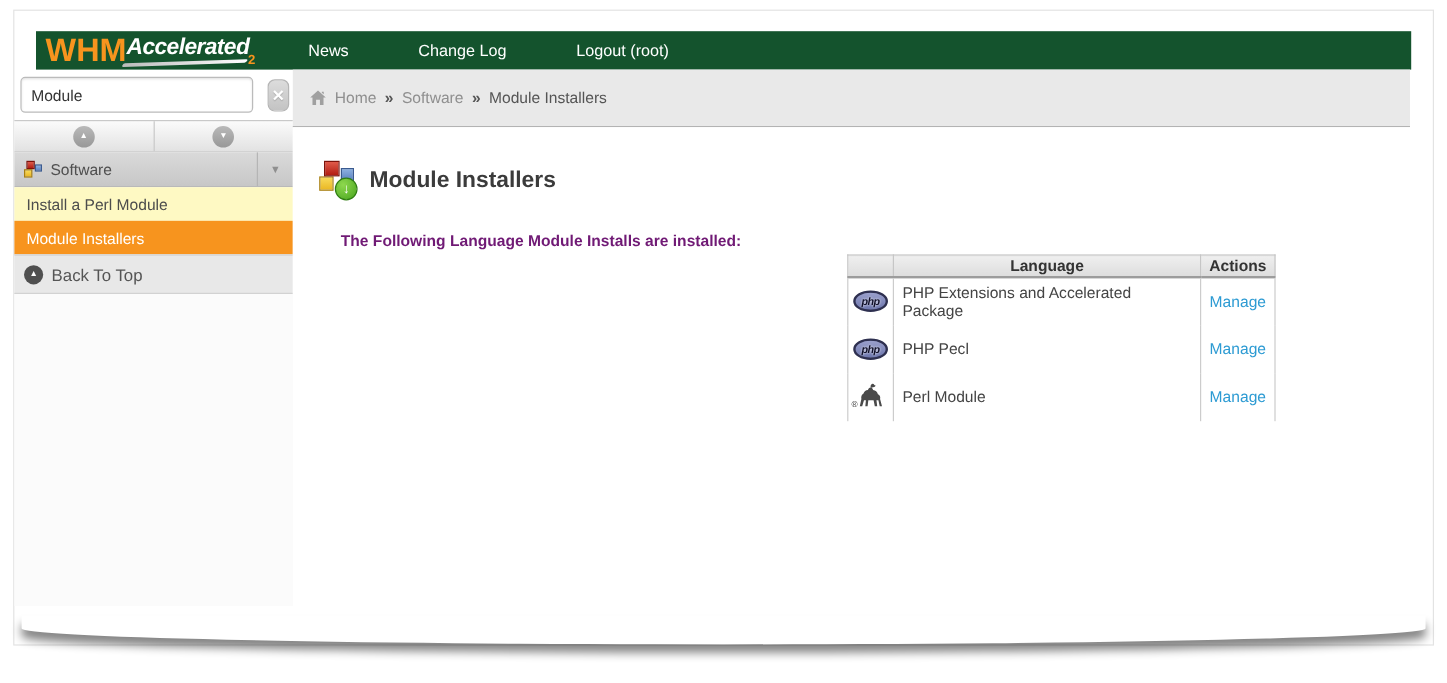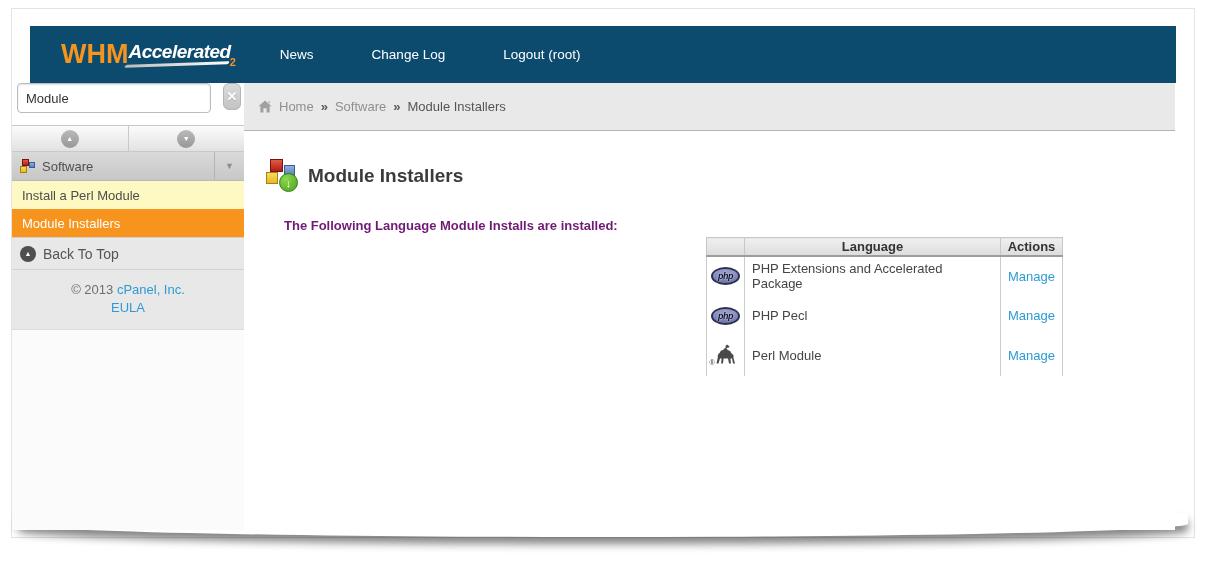--- a/index.html
+++ b/index.html
@@ -11,40 +11,40 @@
     background:#fff; border:1px solid #e3e3e3; z-index:1;
   }
   .page::after {
     content:""; position:absolute; z-index:-1; left:6px; right:6px; bottom:0;
     height:24px; border-radius:0 0 60% 60% / 0 0 16px 16px;
     box-shadow:0 7px 8px rgba(0,0,0,.48);
   }
 
   
   .topbar {
-    margin:17px 18px 0; height:57px; background:#0c4a6e;
-    display:flex; align-items:center; padding:0 31px; color:#fff;
+    margin:17px 18px 0; height:32px; background:#14532d;
+    display:flex; align-items:center; padding:0 8px; color:#fff;
   }
   .brand { display:flex; align-items:flex-end; cursor:pointer; margin-right:44px; position:relative; }
   .brand-whm { color:#f7941e; font-weight:bold; font-size:27px; letter-spacing:0; line-height:1; }
   .brand-accel-wrap { position:relative; padding-bottom:6px; }
   .brand-accel { color:#fff; font-weight:bold; font-style:italic; font-size:19px; line-height:1; letter-spacing:-0.5px; }
   .brand-swoosh { position:absolute; left:-2px; right:2px; bottom:2px; height:3px;
     background:linear-gradient(90deg,#bbb,#fff); transform:skewX(-30deg) rotate(-2deg); border-radius:2px; }
   .brand-sub { color:#f7941e; font-weight:bold; font-size:11px; margin-left:-1px; line-height:1; }
   .topnav { display:flex; align-items:center; gap:58px; font-size:13.5px; }
   .topnav a { color:#fff; text-decoration:none; cursor:pointer; }
 
   
   .content-row { display:flex; align-items:stretch; height:447px; }
   .sidebar { width:232px; display:flex; flex-direction:column; flex-shrink:0; }
   .main { flex:1; margin-right:19px; display:flex; flex-direction:column; }
 
   
-  .search-row { height:42px; display:flex; align-items:flex-start; padding:0 3px 0 5px; gap:12px; }
+  .search-row { height:42px; display:flex; align-items:center; padding:0 3px 0 5px; gap:12px; }
   .search-input {
     flex:1; height:30px; border:1px solid #bbb; border-radius:4px; padding:0 8px;
     font-size:13px; color:#333; font-family:"Liberation Sans", sans-serif; outline:none;
     box-shadow:inset 0 1px 2px rgba(0,0,0,.12);
   }
   .search-clear {
     width:27px; height:27px; border:1px solid #b5b5b5; border-radius:6px;
     background:linear-gradient(#dcdcdc,#c3c3c3); color:#fff; font-weight:bold; font-size:13px;
     display:flex; align-items:center; justify-content:center; cursor:pointer;
     text-shadow:0 1px 1px rgba(0,0,0,.2);
@@ -179,24 +179,20 @@
       </div>
       <div class="nav-item selected">
         <span>Module Installers</span>
       </div>
 
       <div class="back-to-top">
         <span class="btt-circle">▲</span>
         <span>Back To Top</span>
       </div>
 
-      <div class="side-footer">
-        <span>© 2013 </span><a>cPanel, Inc.</a><br>
-        <a>EULA</a>
-      </div>
       <div class="side-filler"></div>
     </div>
 
     <div class="main">
       <div class="breadcrumb">
         <span class="home-icon">
           <svg width="14" height="13" viewBox="0 0 14 13">
               <path d="M7 0.5 L13.5 6.2 L11.6 6.2 L11.6 12.5 L8.6 12.5 L8.6 8.2 L5.4 8.2 L5.4 12.5 L2.4 12.5 L2.4 6.2 L0.5 6.2 Z M10.2 1.5 L11.8 1.5 L11.8 3.6 L10.2 2.3 Z" fill="#a0a0a0"></path>
             </svg>
         </span>

